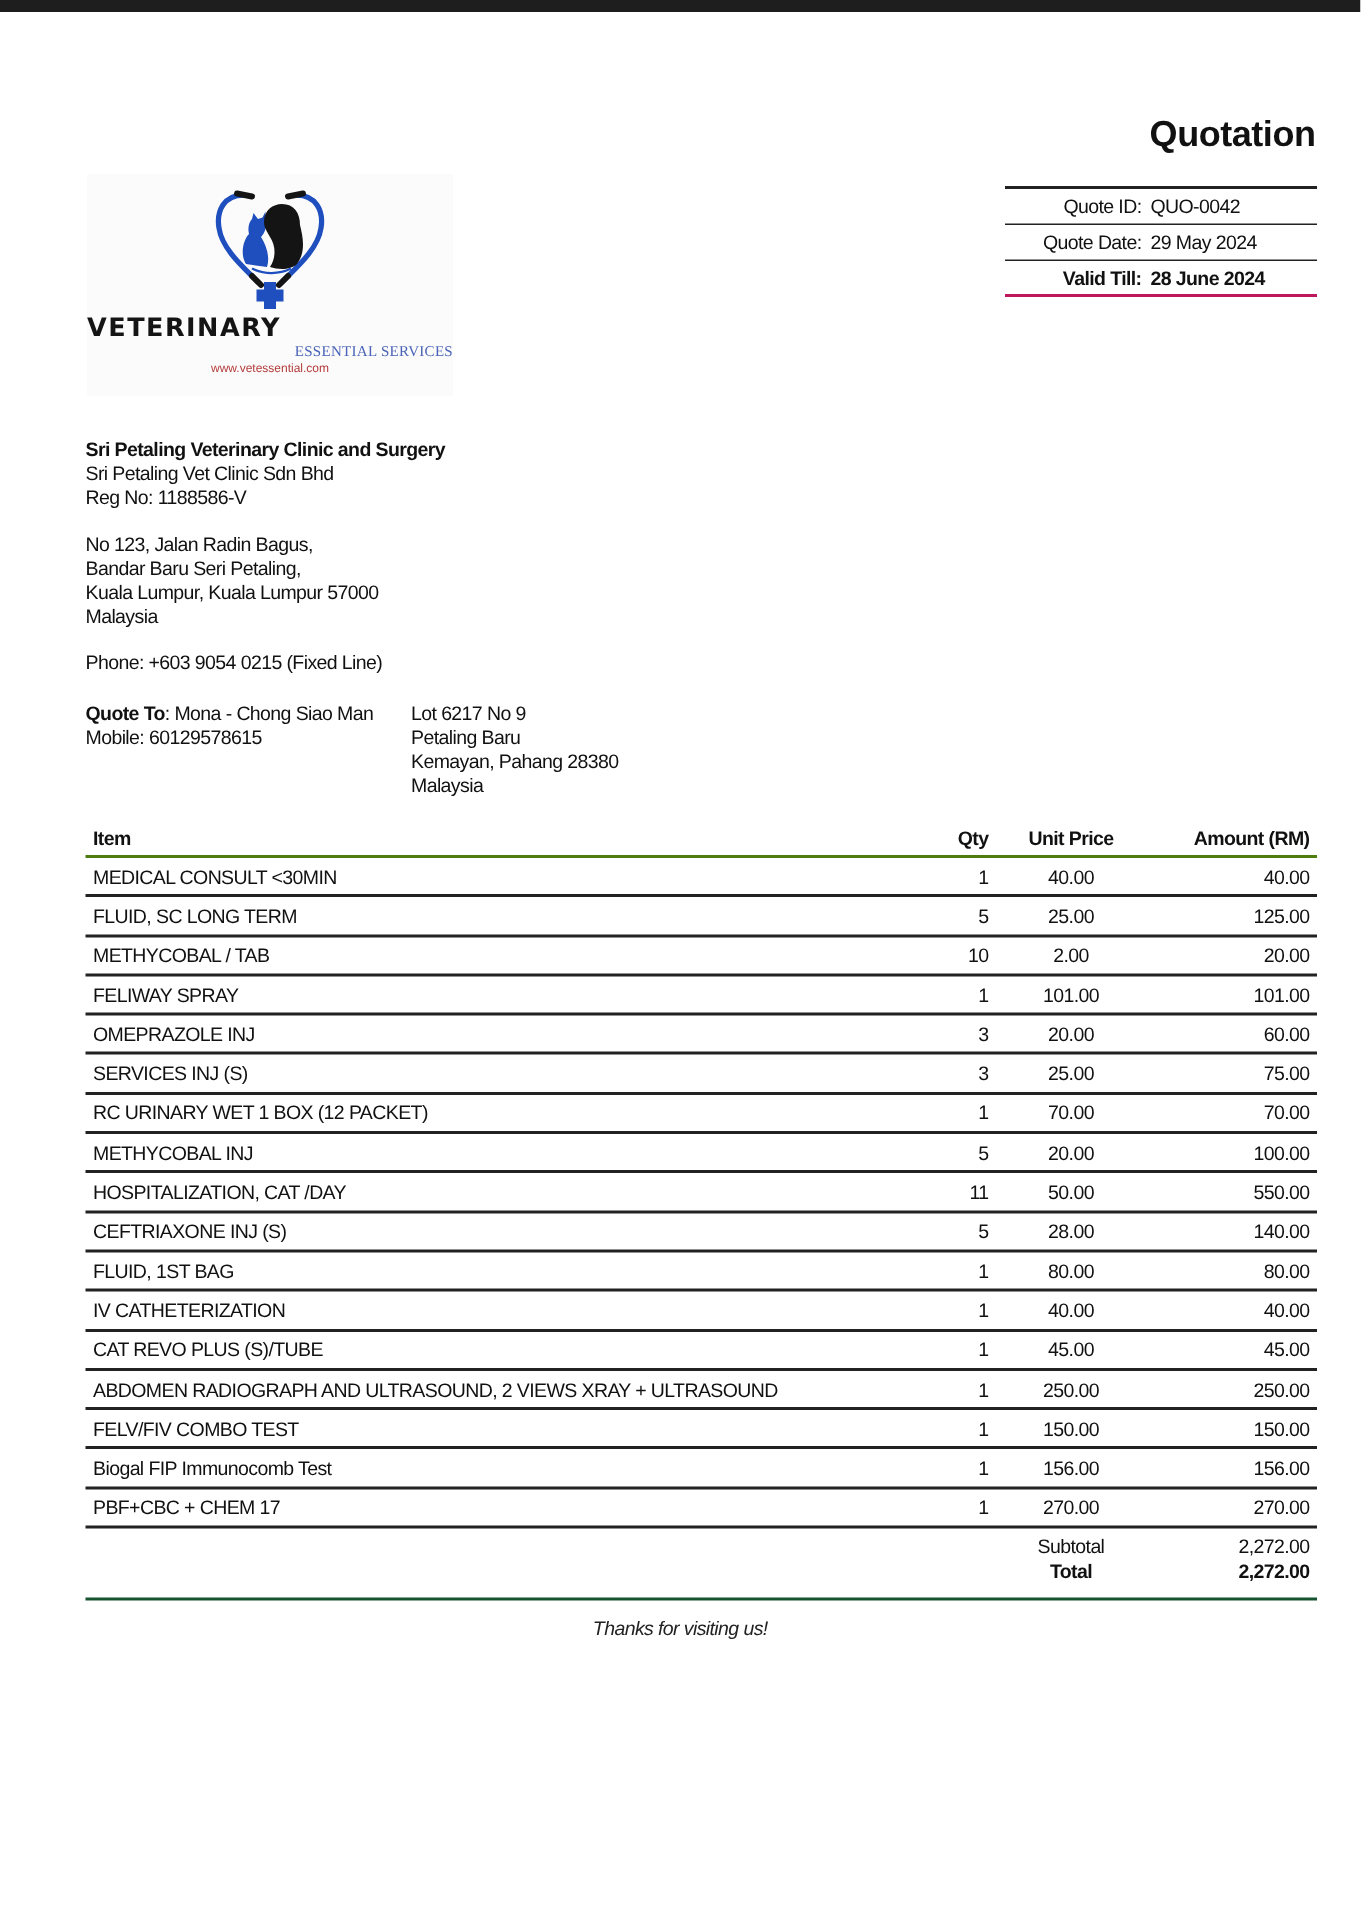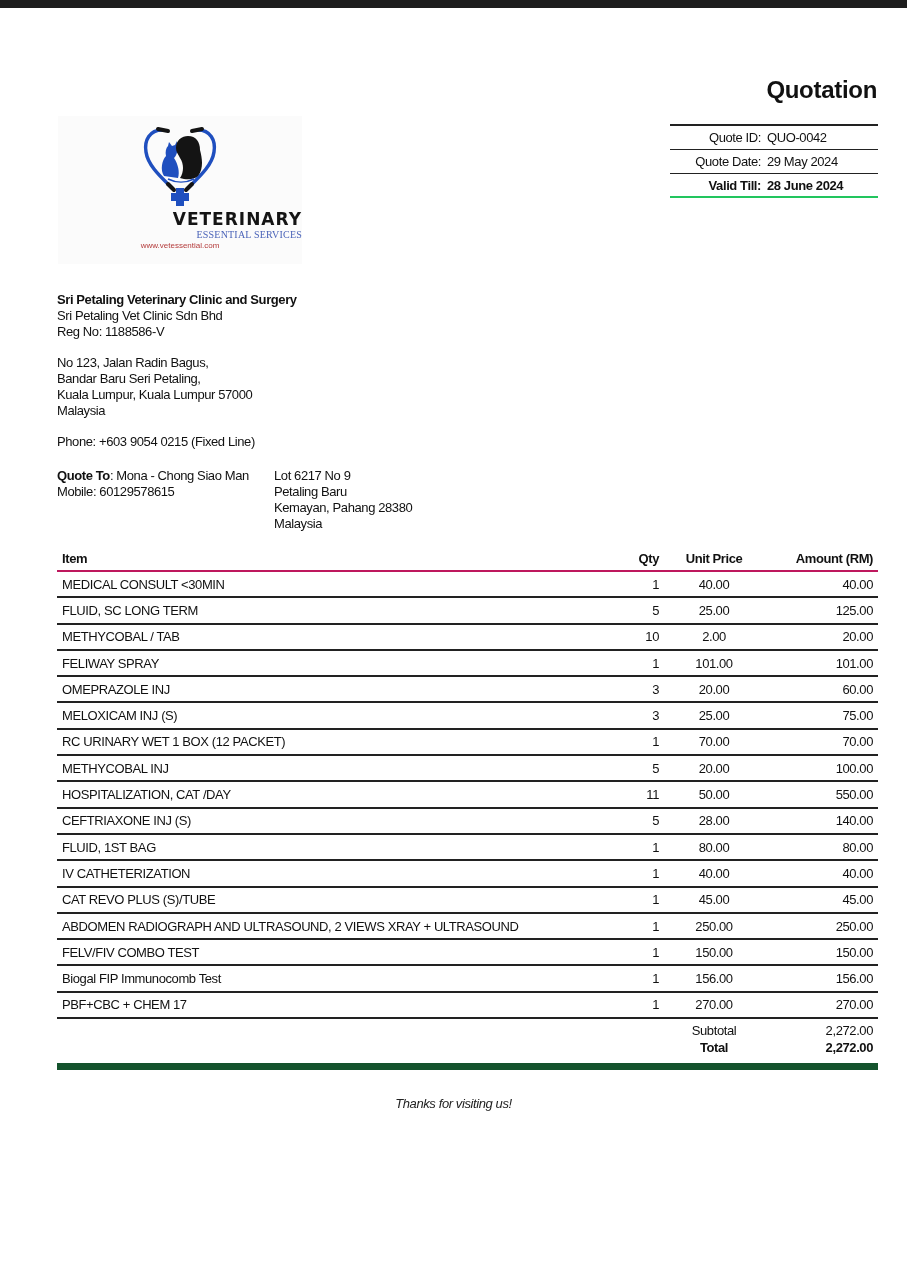--- a/index.html
+++ b/index.html
@@ -6,49 +6,49 @@
     html, body { width: 907px; height: 1280px; background: #ffffff; overflow: hidden; }
     body { font-family: "Liberation Sans", sans-serif; color: #111; position: relative; }
     .topbar { position: absolute; left: 0; top: 0; width: 907px; height: 8px; background: #1e1e1e; }
 
     .doc-title { position: absolute; right: 30px; top: 76px; font-size: 24px; font-weight: bold; letter-spacing: -0.3px; color: #111; }
 
     .meta { position: absolute; left: 670px; top: 124px; width: 208px; border-top: 2px solid #222; }
     .meta-row { display: flex; height: 24px; align-items: center; border-bottom: 1.5px solid #222; font-size: 13px; letter-spacing: -0.4px; }
     .meta-row .k { width: 97px; text-align: right; padding-right: 6px; }
     .meta-row .v { flex: 1; text-align: left; }
-    .meta-row.bold { font-weight: bold; border-bottom: 2px solid #22c55e; }
+    .meta-row.bold { font-weight: bold; border-bottom: 2px solid #be185d; }
 
     .logo { position: absolute; left: 58px; top: 116px; width: 244px; height: 148px; background: #fbfbfb; }
     .logo svg.mark { position: absolute; left: 82px; top: 10px; }
-    .logo .l1 { position: absolute; left: 0; width: 244px; top: 93px; text-align: right; font-size: 17px; font-weight: 900; letter-spacing: 1px; color: #141414; font-family: "DejaVu Sans", sans-serif; }
+    .logo .l1 { position: absolute; left: 0; width: 244px; top: 93px; text-align: left; font-size: 17px; font-weight: 900; letter-spacing: 1px; color: #141414; font-family: "DejaVu Sans", sans-serif; }
     .logo .l2 { position: absolute; left: 0; width: 244px; top: 113px; text-align: right; font-size: 10px; letter-spacing: 0.2px; color: #4a63b8; font-family: Liberation Serif, serif; }
     .logo .l3 { position: absolute; left: 0; width: 244px; top: 125px; text-align: center; font-size: 8px; color: #b43b3b; }
 
     .clinic { position: absolute; left: 57px; top: 292px; font-size: 13px; line-height: 16px; letter-spacing: -0.4px; }
     .clinic .name { font-weight: bold; }
     .clinic .gap { height: 15px; }
 
     .quote-to { position: absolute; left: 57px; top: 468px; font-size: 13px; line-height: 16px; letter-spacing: -0.4px; }
     .quote-to b { font-weight: bold; }
     .ship { position: absolute; left: 274px; top: 468px; font-size: 13px; line-height: 16px; letter-spacing: -0.4px; }
 
     .items { position: absolute; left: 57px; top: 546px; width: 821px; border-collapse: collapse; font-size: 13px; letter-spacing: -0.4px; }
-    .items th { font-weight: bold; height: 25px; border-bottom: 2px solid #be185d; padding: 0 5px; }
+    .items th { font-weight: bold; height: 25px; border-bottom: 2px solid #4d7c0f; padding: 0 5px; }
     .items td { height: 26.3px; border-bottom: 2px solid #222; padding: 0 5px; }
     .items .c-item { text-align: left; }
     .items .c-qty { text-align: right; width: 60px; }
     .items .c-unit { text-align: center; width: 100px; }
     .items .c-amt { text-align: right; width: 114px; }
     .items tr.sum td { border-bottom: none; height: 20px; margin-top: 36px; }
     .items tr.sum.first td { padding-top: 4px; }
-    .items tr.sum.last td { border-bottom: 7px solid #14532d; height: 28px; vertical-align: top; padding-top: 2px; }
+    .items tr.sum.last td { border-bottom: 2px solid #14532d; height: 28px; vertical-align: top; padding-top: 2px; }
     .items tr.total td.lbl, .items tr.total td.val { font-weight: bold; }
 
-    .thanks { position: absolute; left: 0; width: 907px; top: 1078px; text-align: center; font-style: italic; font-size: 13px; letter-spacing: -0.4px; color: #222; margin-top: 18px; }
+    .thanks { position: absolute; left: 0; width: 907px; top: 1078px; text-align: center; font-style: italic; font-size: 13px; letter-spacing: -0.4px; color: #222; }
   </style>
 </head>
 <body>
 
 <div class="topbar"></div>
 
 <div class="doc-title">Quotation</div>
 
 <div class="meta">
   <div class="meta-row">
@@ -147,21 +147,21 @@
         <td class="c-unit">101.00</td>
         <td class="c-amt">101.00</td>
       </tr>
       <tr>
         <td class="c-item">OMEPRAZOLE INJ</td>
         <td class="c-qty">3</td>
         <td class="c-unit">20.00</td>
         <td class="c-amt">60.00</td>
       </tr>
       <tr>
-        <td class="c-item">MELOXICAM INJ (S)</td>
+        <td class="c-item">SERVICES INJ (S)</td>
         <td class="c-qty">3</td>
         <td class="c-unit">25.00</td>
         <td class="c-amt">75.00</td>
       </tr>
       <tr>
         <td class="c-item">RC URINARY WET 1 BOX (12 PACKET)</td>
         <td class="c-qty">1</td>
         <td class="c-unit">70.00</td>
         <td class="c-amt">70.00</td>
       </tr>

